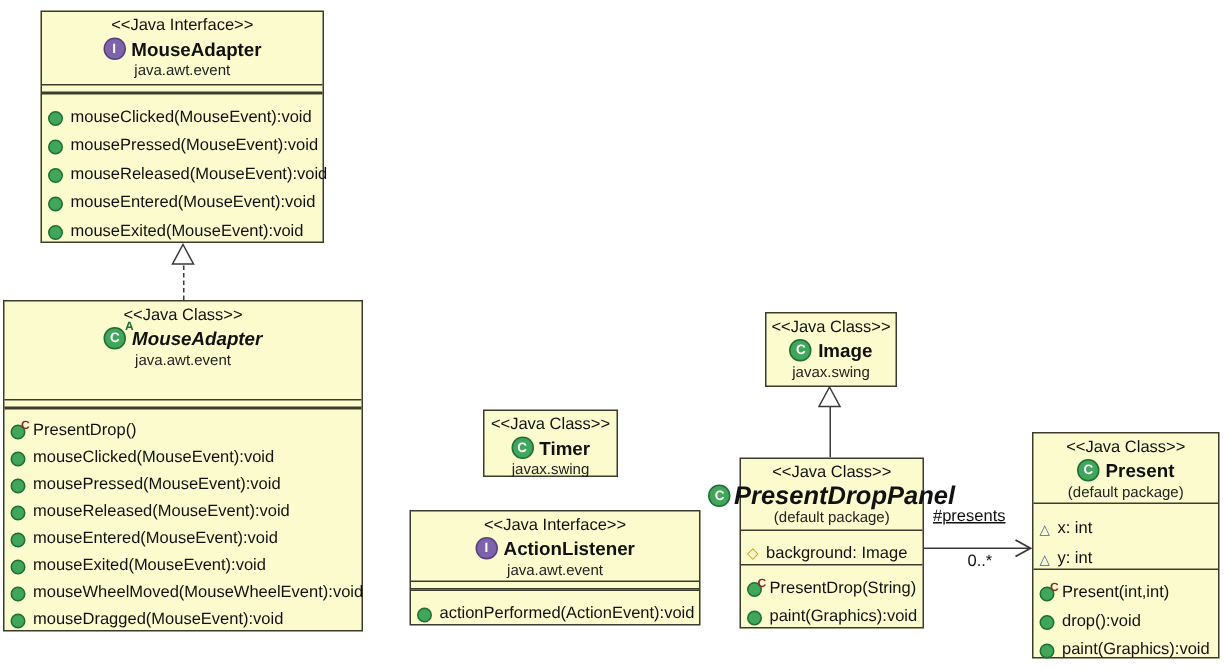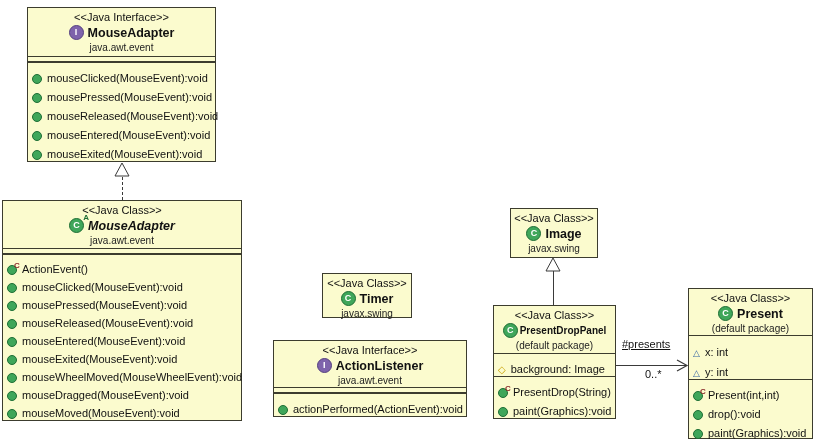--- a/index.html
+++ b/index.html
@@ -116,21 +116,21 @@
       </div>
       <div class="pkg">java.awt.event</div>
     </div>
     <div class="attrs-empty"></div>
     <div class="compartment lh18">
       <div class="member">
         <span class="ctor-wrap">
           <span class="m-pub"></span>
           <span class="ctor-mark">C</span>
         </span>
-        <span>ActionEvent()</span>
+        <span>PresentDrop()</span>
       </div>
       <div class="member">
         <span class="m-pub"></span>
         <span>mouseClicked(MouseEvent):void</span>
       </div>
       <div class="member">
         <span class="m-pub"></span>
         <span>mousePressed(MouseEvent):void</span>
       </div>
       <div class="member">
@@ -145,24 +145,20 @@
         <span class="m-pub"></span>
         <span>mouseExited(MouseEvent):void</span>
       </div>
       <div class="member">
         <span class="m-pub"></span>
         <span>mouseWheelMoved(MouseWheelEvent):void</span>
       </div>
       <div class="member">
         <span class="m-pub"></span>
         <span>mouseDragged(MouseEvent):void</span>
-      </div>
-      <div class="member">
-        <span class="m-pub"></span>
-        <span>mouseMoved(MouseEvent):void</span>
       </div>
     </div>
   </div>
 
   <div class="uml-box" style="left:322px; top:273px; width:90px; height:45px;">
     <div class="hdr">
       <div class="stereo">&lt;&lt;Java Class&gt;&gt;</div>
       <div class="name-row">
         <span class="circle-icon class-icon">C</span>
         <span class="cls-name">Timer</span>
@@ -198,21 +194,21 @@
       </div>
       <div class="pkg">javax.swing</div>
     </div>
   </div>
 
   <div class="uml-box" style="left:493px; top:305px; width:123px; height:114px;">
     <div class="hdr">
       <div class="stereo">&lt;&lt;Java Class&gt;&gt;</div>
       <div class="name-row" style="gap:2px;">
         <span class="circle-icon class-icon">C</span>
-        <span class="cls-name" style="font-size:10px;">PresentDropPanel</span>
+        <span class="cls-name" style="font-size:17px;font-style:italic;">PresentDropPanel</span>
       </div>
       <div class="pkg">(default package)</div>
     </div>
     <div class="compartment first lh19">
       <div class="member">
         <span class="f-dia">◇</span>
         <span>background: Image</span>
       </div>
     </div>
     <div class="compartment lh19">

